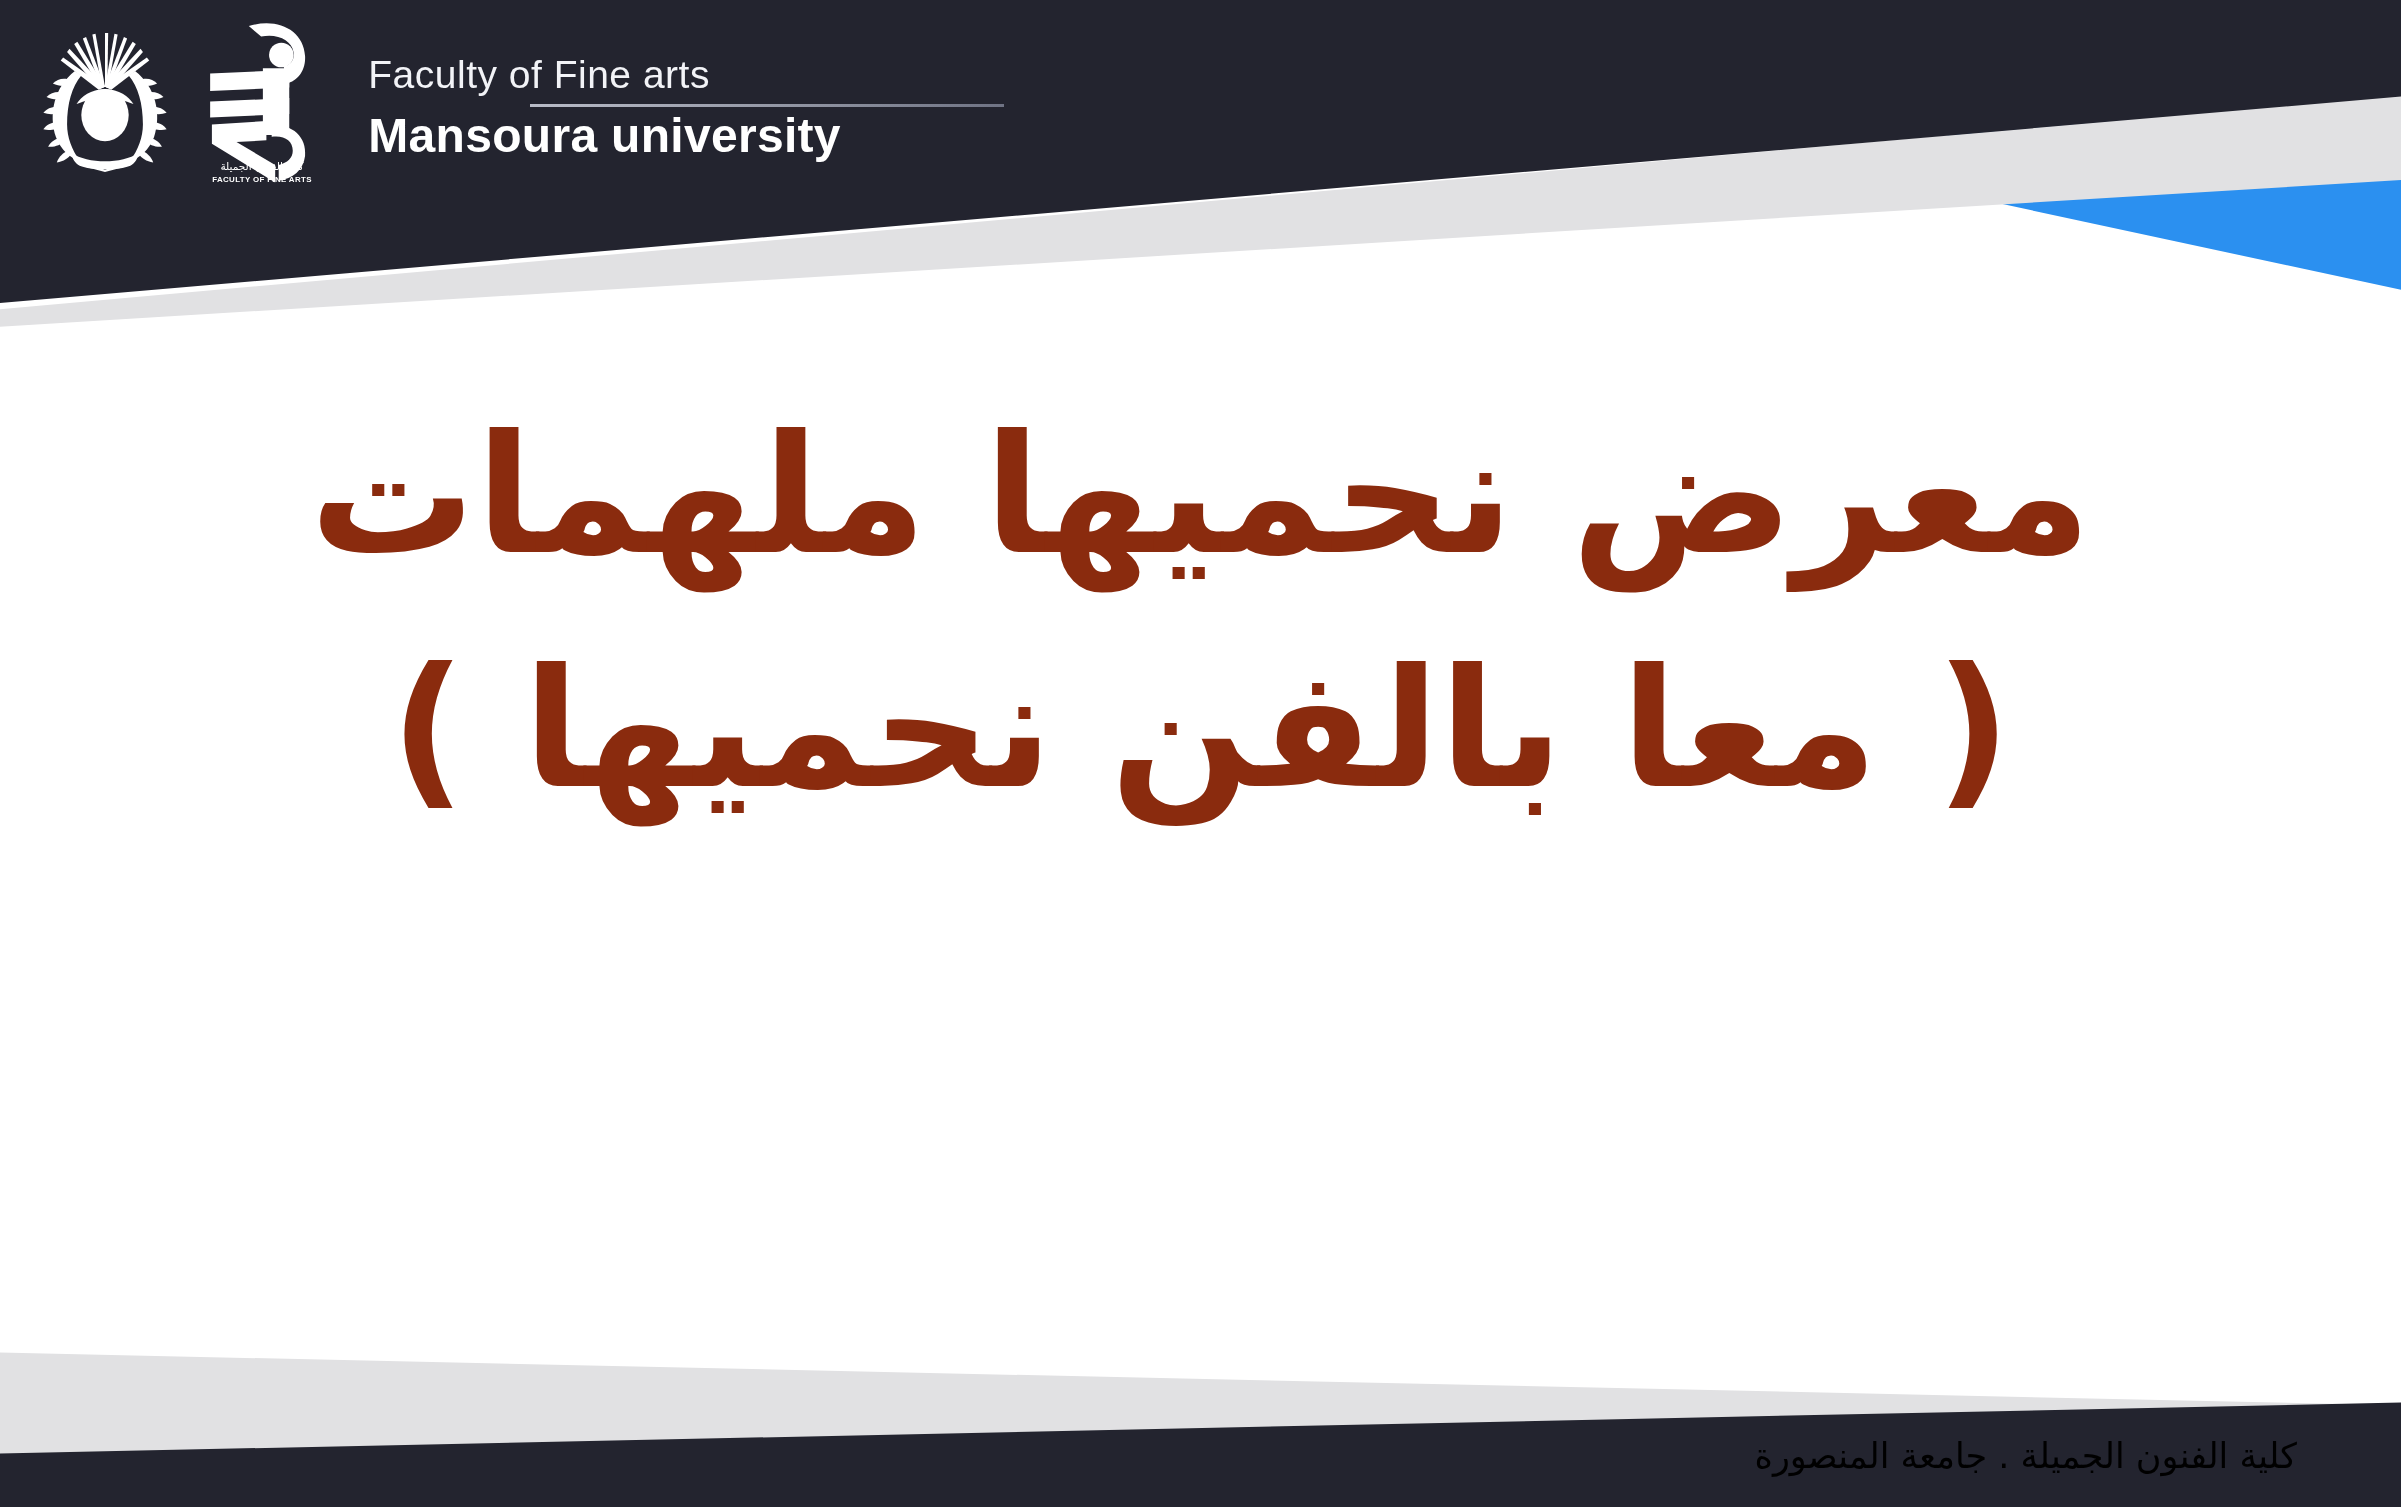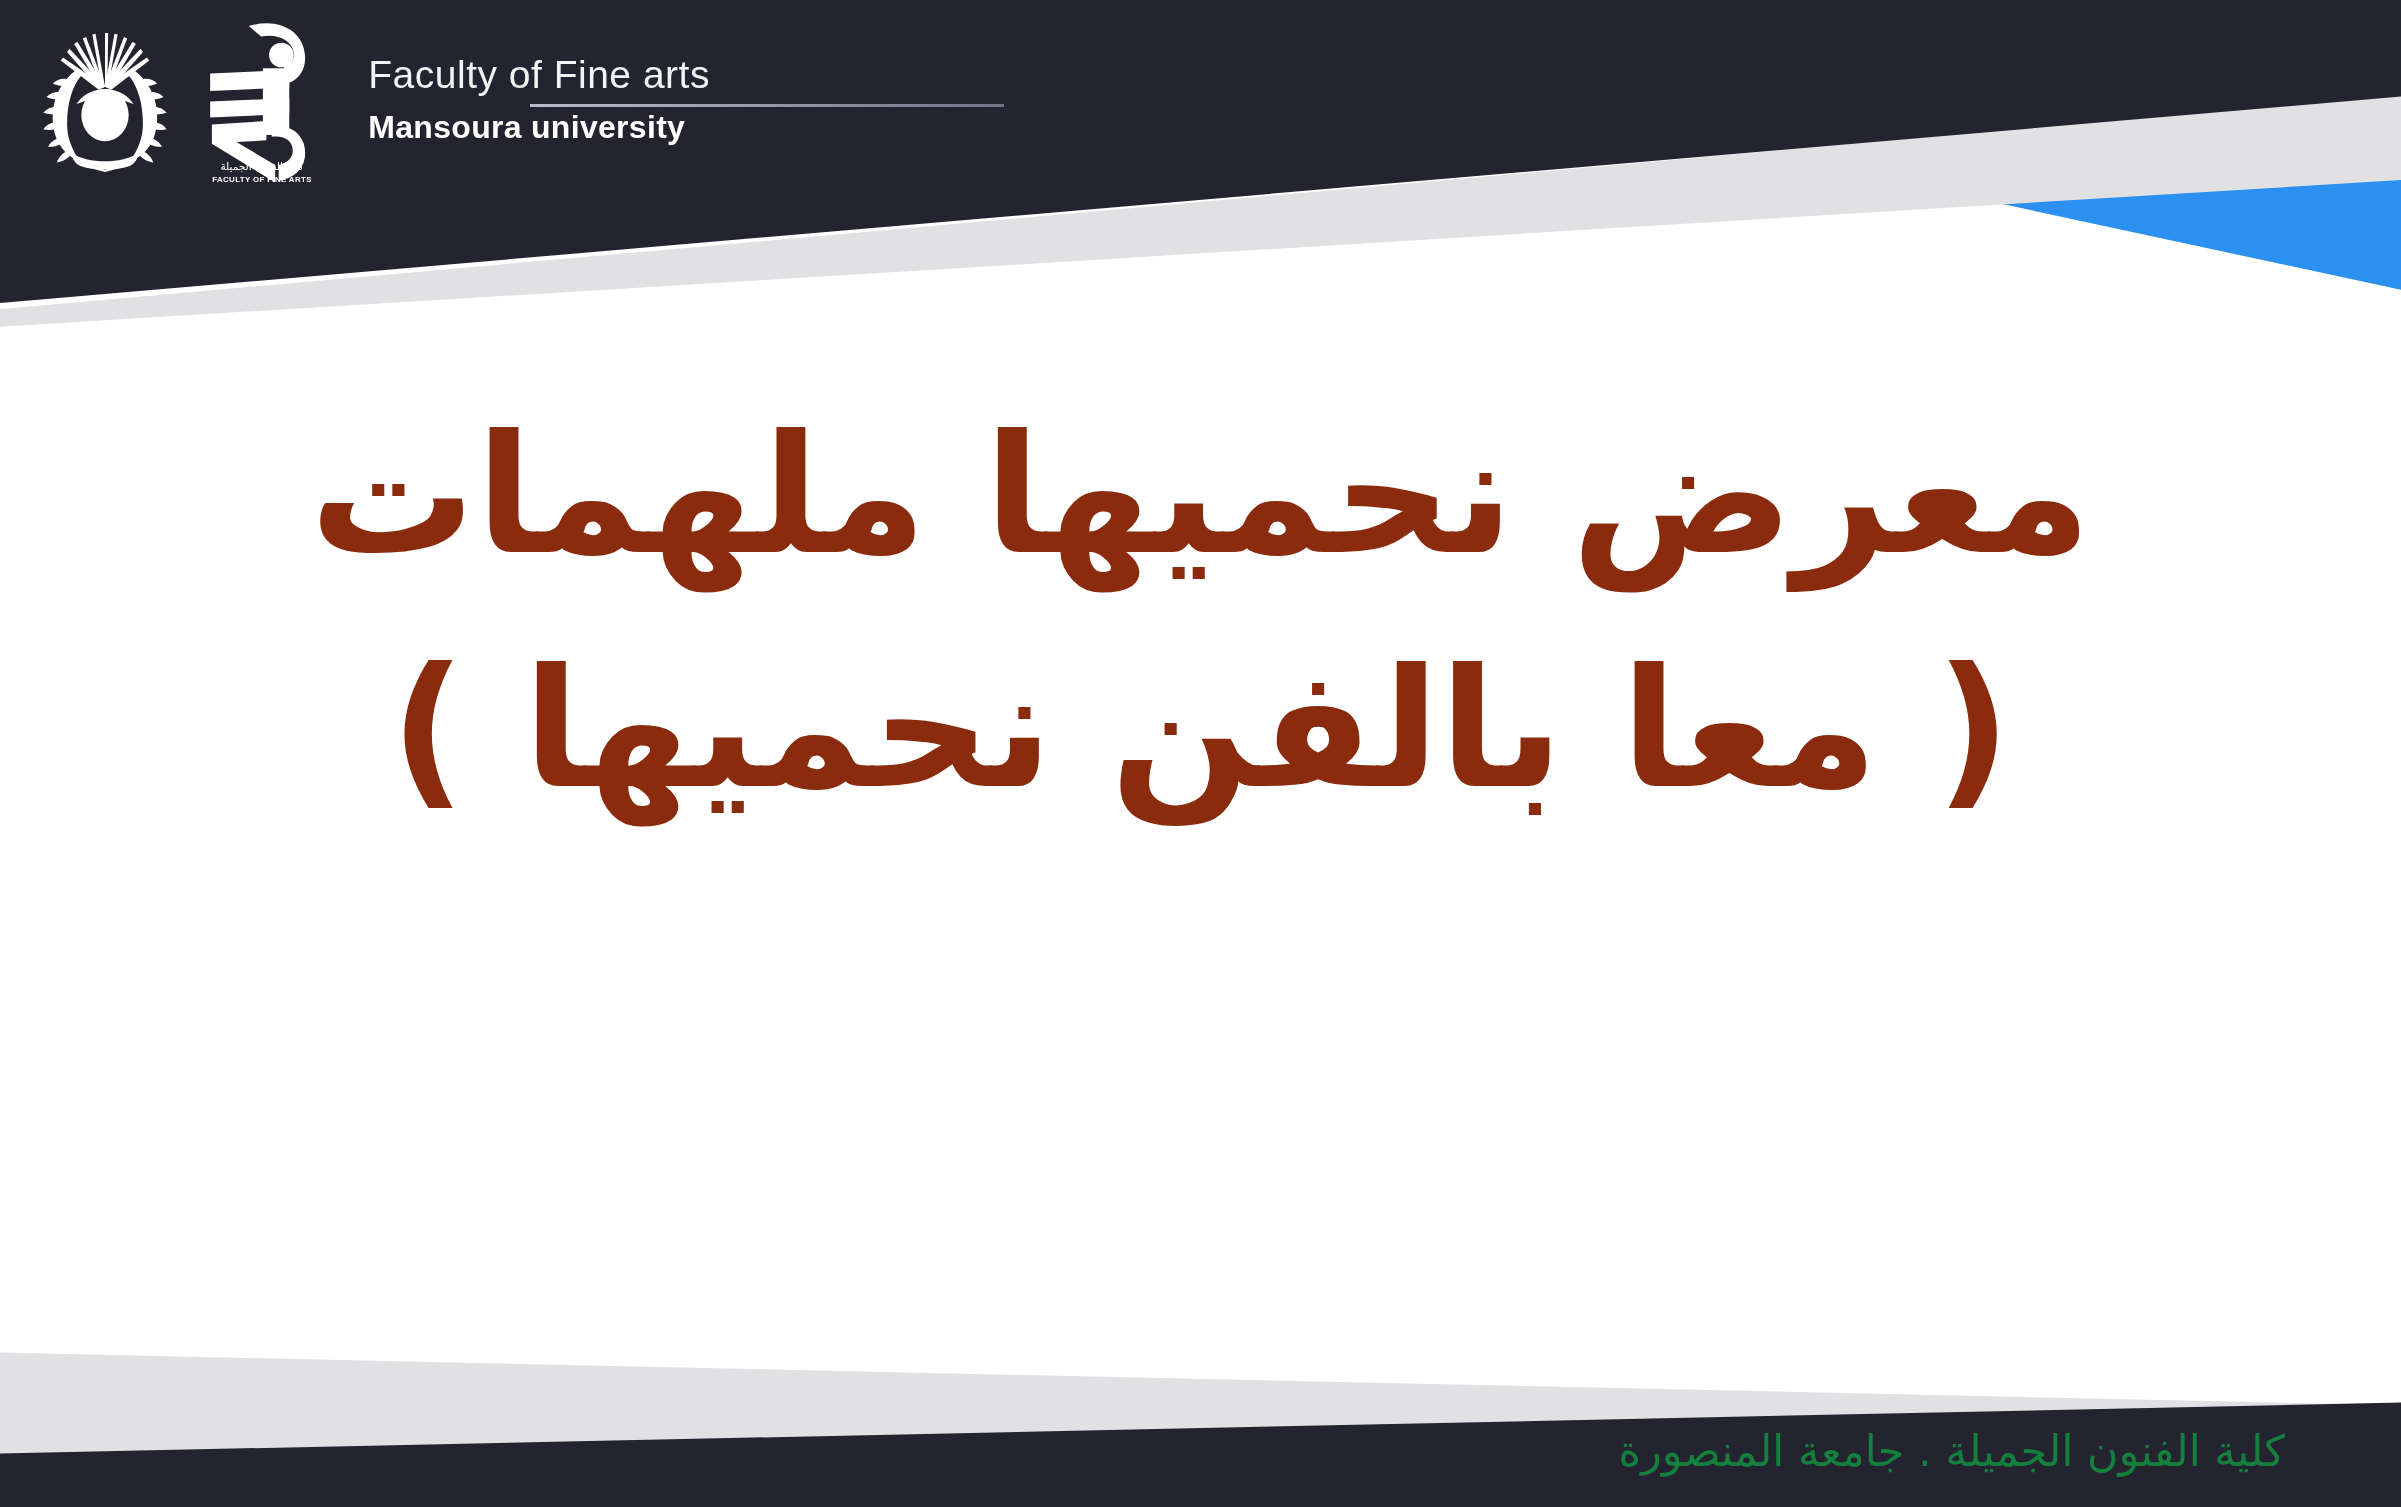--- a/index.html
+++ b/index.html
@@ -66,21 +66,21 @@
   }
   #header-rule {
     width: 474px;
     height: 2.6px;
     background: linear-gradient(to right, #b9bcc8 0%, #8e92a0 60%, #6f7384 100%);
     margin: 8px 0 3.5px 0;
     margin-left: 162px;
   }
   #university-line {
     color: #ffffff;
-    font-size: 32px;
+    font-size: 48px;
     font-weight: 700;
     letter-spacing: 0.3px;
     line-height: 1.08;
     white-space: nowrap;
   }
 
   
   #title-area {
     position: absolute;
     left: 0;
@@ -96,24 +96,24 @@
     font-size: 165px;
     line-height: 1.42;
     direction: rtl;
     unicode-bidi: embed;
     white-space: nowrap;
   }
 
   
   #footer-text {
     position: absolute;
-    right: 116px;
+    right: 104px;
     bottom: 32px;
-    color: #15803d;
-    font-size: 43px;
+    color: #000000;
+    font-size: 35px;
     font-weight: 400;
     direction: rtl;
     unicode-bidi: embed;
     white-space: nowrap;
     z-index: 6;
     font-family: "DejaVu Sans", "Liberation Sans", sans-serif;
   }
 </style>
 </head>
 <body>

